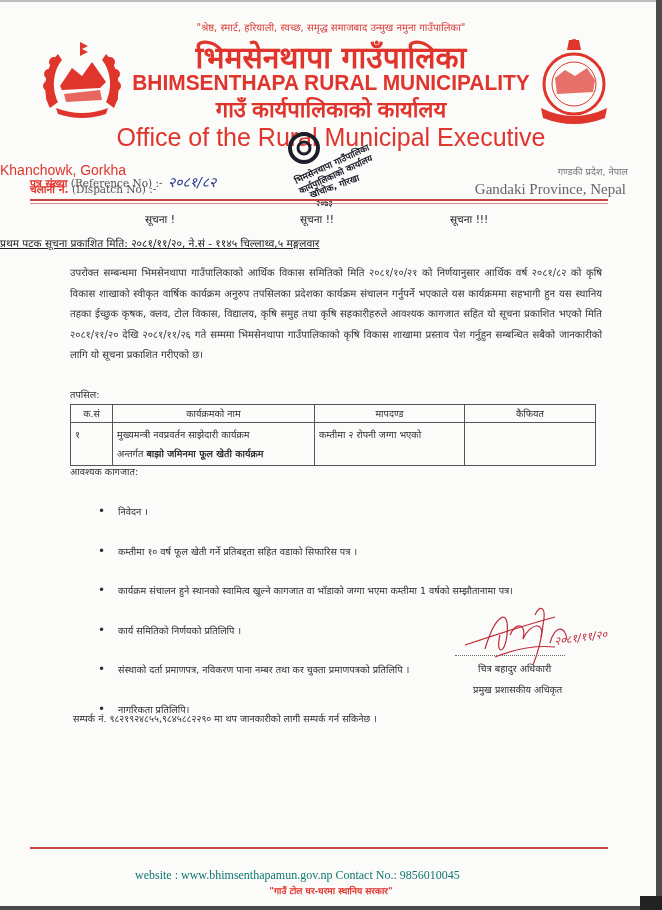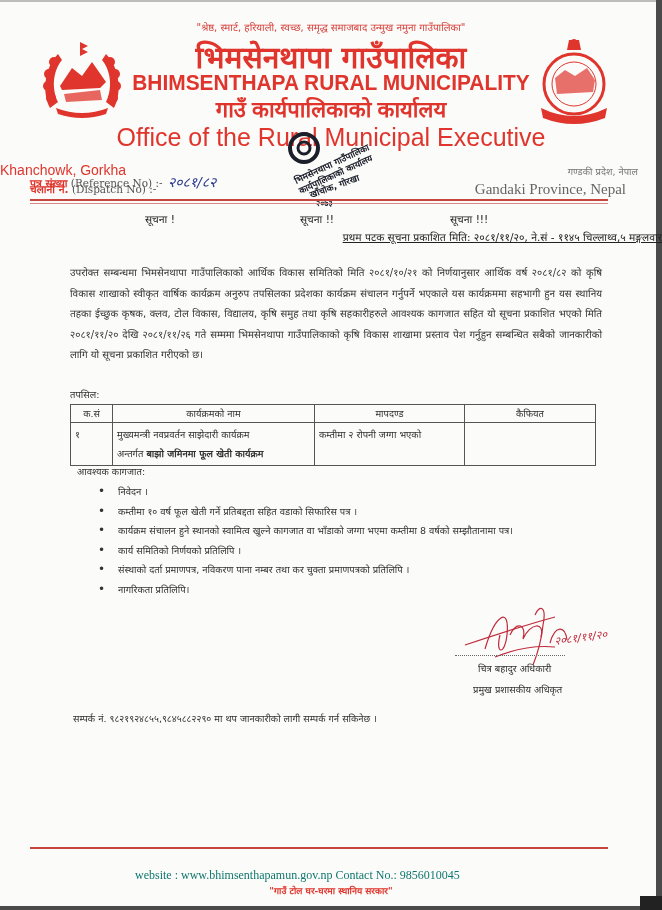--- a/index.html
+++ b/index.html
@@ -39,54 +39,54 @@
     font-family: "Liberation Sans", sans-serif; font-size: 14px; color: #e0352c;
   }
   .stamp {
     position: absolute; left: 272px; top: 128px; width: 100px; height: 80px;
   }
   .ref-row { position: absolute; left: 30px; font-size: 10.5px; color: #555; }
   .ref-row .lbl-np { color: #e0352c; font-weight: bold; font-family: "DejaVu Sans", sans-serif; }
   .ref1 { top: 172px; text-align: center; }
   .ref2 { top: 182px; }
   .ref-hand { font-family: "DejaVu Sans", sans-serif; font-style: italic; color: #2b3a8c; font-size: 14px; margin-left: 2px; }
-  .prov-np { position: absolute; right: 18px; top: 165px; font-family: "DejaVu Sans", sans-serif; font-size: 9.5px; color: #777; }
+  .prov-np { position: absolute; right: 28px; top: 165px; font-family: "DejaVu Sans", sans-serif; font-size: 9.5px; color: #777; }
   .prov-en { position: absolute; right: 30px; top: 181px; font-family: "Liberation Serif", serif; font-size: 15px; color: #666; }
   .divider-thick { position: absolute; left: 30px; width: 578px; top: 199px; height: 2px; background: #c9463f; }
   .divider-thin { position: absolute; left: 30px; width: 578px; top: 203px; height: 1px; background: #d88a84; }
 
   .notice-row {
     position: absolute; top: 212px; left: 0; width: 662px; height: 16px;
     font-family: "DejaVu Sans", sans-serif; font-size: 10.5px; color: #222;
   }
   .notice-row span { position: absolute; }
   .published {
-    position: absolute; top: 230px; left: 0; width: 662px; text-align: right;
+    position: absolute; top: 236px; left: 0; width: 662px; text-align: left;
     font-family: "DejaVu Sans", sans-serif; font-size: 10.5px; color: #222; text-decoration: underline;
   }
   .body-para {
     position: absolute; top: 263px; left: 70px; width: 532px;
     font-family: "DejaVu Sans", sans-serif; font-size: 10px; line-height: 20.5px; color: #333;
     text-align: justify;
   }
   .tapasil { position: absolute; top: 388px; left: 70px; font-family: "DejaVu Sans", sans-serif; font-size: 9.5px; color: #333; }
   table.prog {
     position: absolute; top: 404px; left: 70px; width: 526px; border-collapse: collapse;
     font-family: "DejaVu Sans", sans-serif; font-size: 9.5px; color: #333;
   }
   table.prog th, table.prog td { border: 1px solid #555; padding: 2px 4px; vertical-align: top; }
   table.prog th { font-weight: normal; text-align: center; height: 17px; }
   table.prog td { line-height: 19px; }
   .bold-inline { font-weight: bold; }
-  .docs-head { position: absolute; top: 465px; left: 70px; font-family: "DejaVu Sans", sans-serif; font-size: 9.5px; color: #333; margin-left: 7px; }
+  .docs-head { position: absolute; top: 465px; left: 70px; font-family: "DejaVu Sans", sans-serif; font-size: 9.5px; color: #333; }
   ul.docs {
     position: absolute; top: 482px; left: 90px; width: 500px; list-style: none;
     font-family: "DejaVu Sans", sans-serif; font-size: 9.5px; color: #333;
   }
-  ul.docs li { position: relative; padding-left: 28px; line-height: 19.5px; }
+  ul.docs li { position: relative; padding-left: 28px; line-height: 19.5px; margin-top: 20px; }
   ul.docs li::before { content: "•"; position: absolute; left: 8px; top: 0; font-size: 12px; color: #333; }
   .signature { position: absolute; left: 455px; top: 605px; width: 180px; height: 60px; }
   .sig-dots { position: absolute; left: 455px; top: 655px; width: 110px; border-top: 1px dotted #666; }
   .sig-name { position: absolute; left: 478px; top: 662px; font-family: "DejaVu Sans", sans-serif; font-size: 9.5px; color: #333; }
   .sig-title { position: absolute; left: 473px; top: 683px; font-family: "DejaVu Sans", sans-serif; font-size: 9.5px; color: #333; }
   .contact { position: absolute; top: 712px; left: 73px; font-family: "DejaVu Sans", sans-serif; font-size: 9.5px; color: #333; }
   .footer-line { position: absolute; left: 30px; width: 578px; top: 847px; height: 2px; background: #c9463f; }
   .footer-email { position: absolute; top: 852px; left: 135px; font-family: "Liberation Serif", serif; font-size: 12px; color: #e0352c; }
   .footer-web { position: absolute; top: 868px; left: 135px; font-family: "Liberation Serif", serif; font-size: 12px; color: #0f766e; }
   .footer-slogan { position: absolute; top: 884px; left: 0; width: 662px; text-align: center; font-family: "DejaVu Sans", sans-serif; font-size: 9px; color: #e0352c; font-weight: bold; }
@@ -195,21 +195,21 @@
         <td>कम्तीमा २ रोपनी जग्गा भएको</td>
         <td></td>
       </tr>
     </tbody>
   </table>
 
   <div class="docs-head">आवश्यक कागजात:</div>
   <ul class="docs">
     <li>निवेदन ।</li>
     <li>कम्तीमा १० वर्ष फूल खेती गर्ने प्रतिबद्दता सहित वडाको सिफारिस पत्र ।</li>
-    <li>कार्यक्रम संचालन हुने स्थानको स्वामित्व खुल्ने कागजात वा भाँडाको जग्गा भएमा कम्तीमा 8 वर्षको सम्झौतानामा पत्र।</li>
+    <li>कार्यक्रम संचालन हुने स्थानको स्वामित्व खुल्ने कागजात वा भाँडाको जग्गा भएमा कम्तीमा 1 वर्षको सम्झौतानामा पत्र।</li>
     <li>कार्य समितिको निर्णयको प्रतिलिपि ।</li>
     <li>संस्थाको दर्ता प्रमाणपत्र, नविकरण पाना नम्बर तथा कर चुक्ता प्रमाणपत्रको प्रतिलिपि ।</li>
     <li>नागरिकता प्रतिलिपि।</li>
   </ul>
 
   <svg class="signature" viewBox="0 0 180 60">
     <g fill="none" stroke="#c02a3a" stroke-width="1.2">
       <path d="M10 40 C40 30 70 20 100 12"></path>
       <path d="M30 44 C40 10 55 0 52 30 C50 50 40 50 45 30"></path>
       <path d="M55 30 C62 15 72 20 68 34 C75 18 90 16 86 32"></path>

